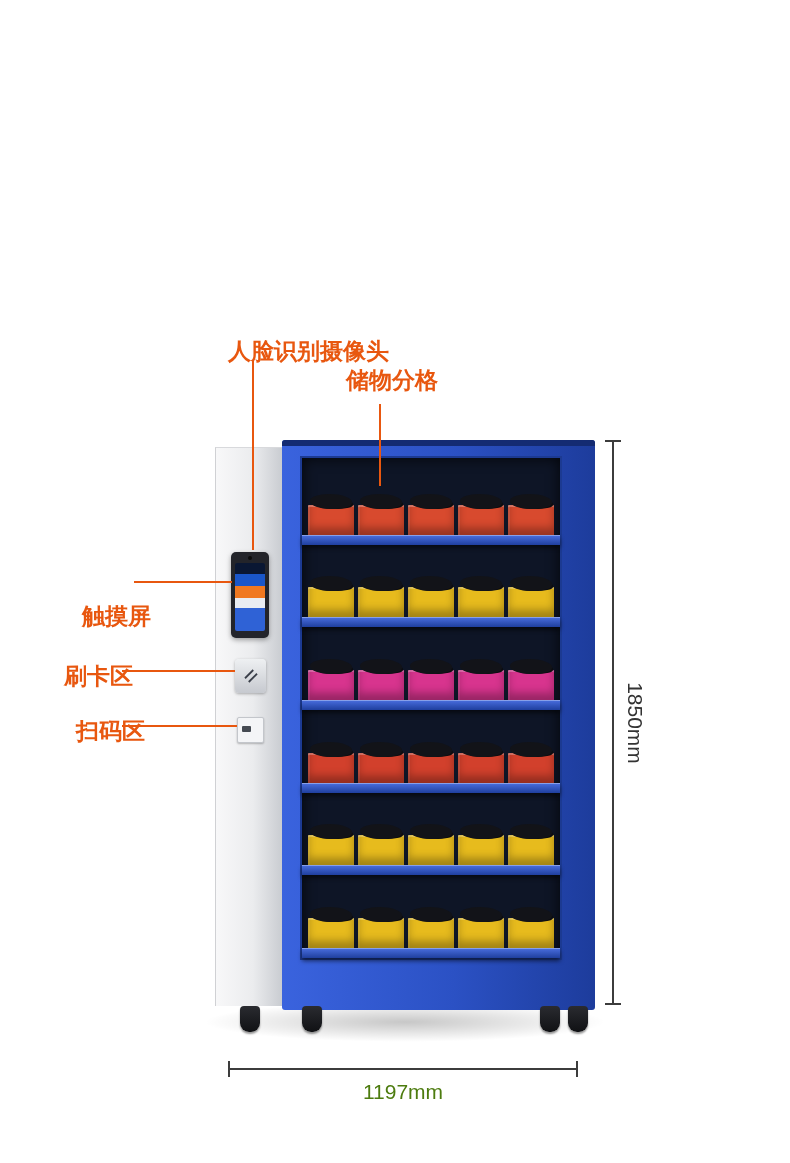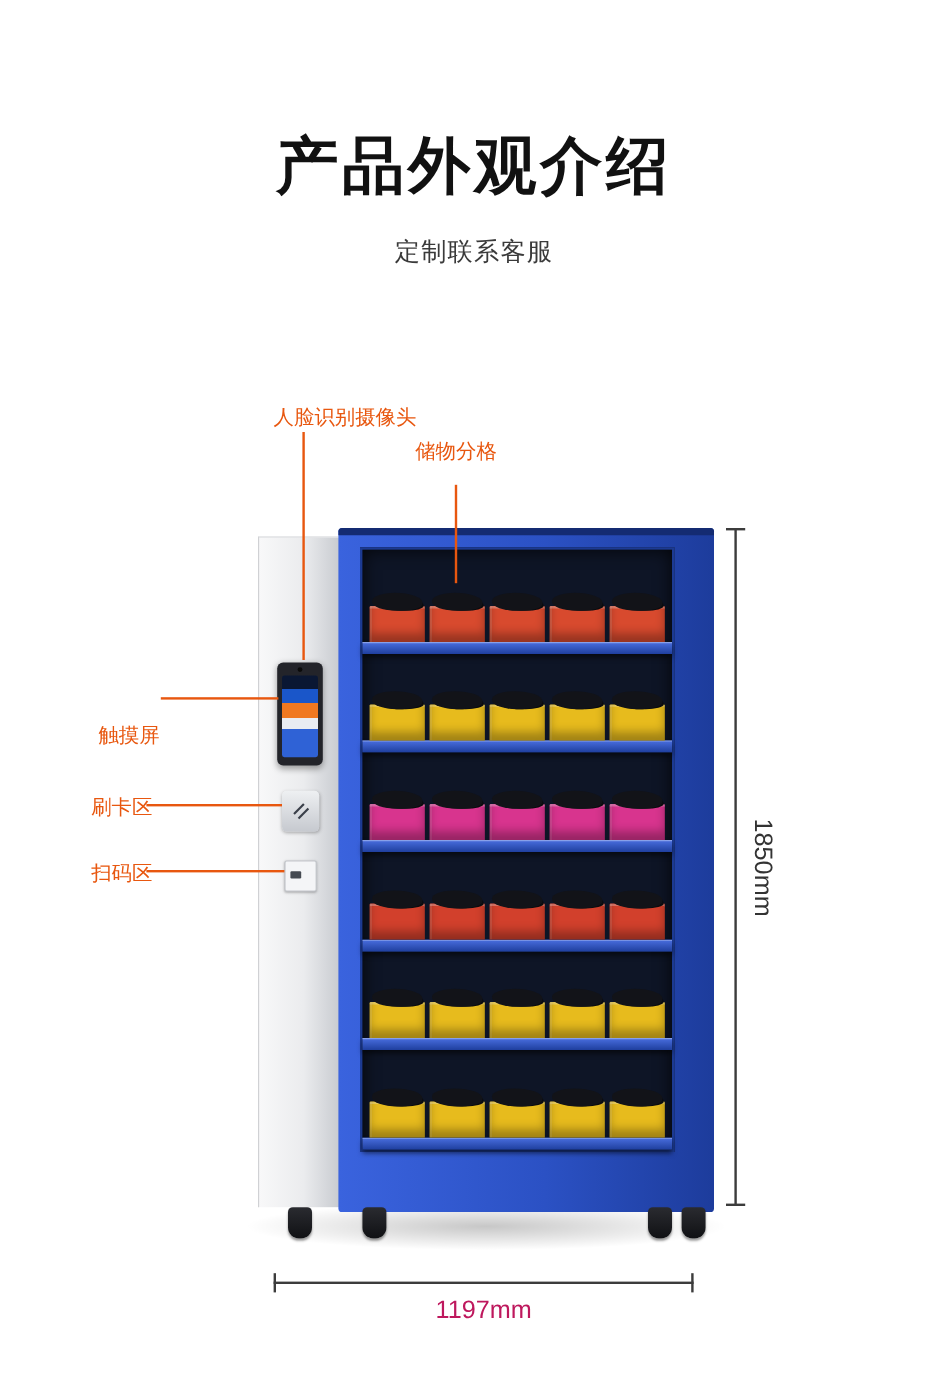--- a/index.html
+++ b/index.html
@@ -81,25 +81,25 @@
     background:#f4f5f7;border:1px solid #c3c6cb;box-shadow:0 1px 2px rgba(0,0,0,.25);
   }
   .scan-dot{position:absolute;left:4px;top:8px;width:9px;height:6px;background:#454a52;border-radius:1px;}
   .caster{
     position:absolute;top:1006px;width:20px;height:26px;
     background:linear-gradient(#2a2b30,#101114);border-radius:4px 4px 9px 9px;
     box-shadow:0 2px 2px rgba(0,0,0,.4);
   }
   .c1{left:240px;} .c2{left:302px;} .c3{left:540px;} .c4{left:568px;}
   
-  .callout{position:absolute;color:var(--accent);font-size:17px;font-weight:normal;white-space:nowrap;}
+  .callout{position:absolute;color:var(--accent);font-size:23px;font-weight:bold;white-space:nowrap;}
   .co-camera{left:228px;top:336px;}
   .co-storage{left:346px;top:365px;}
   .co-touch{left:82px;top:572px;margin-top:29px;}
-  .co-card{left:76px;top:661px;}
+  .co-card{left:64px;top:661px;}
   .co-scan{left:76px;top:716px;}
   .leader{position:absolute;background:var(--accent);}
   .ld-camera{left:252px;top:360px;width:2px;height:190px;}
   .ld-storage{left:379px;top:404px;width:2px;height:82px;}
   .ld-touch{left:134px;top:581px;width:98px;height:2px;}
   .ld-card{left:122px;top:670px;width:113px;height:2px;}
   .ld-scan{left:122px;top:725px;width:115px;height:2px;}
   
   .dim{position:absolute;background:var(--dim);}
   .dim-v{left:612px;top:441px;width:2px;height:564px;}
@@ -109,30 +109,28 @@
   .dim-v-labelwrap{
     position:absolute;left:616px;top:440px;width:38px;height:566px;
     display:flex;align-items:center;justify-content:center;
   }
   .dim-v-labelwrap span{transform:rotate(90deg);font-size:21px;color:#333;white-space:nowrap;}
   .dim-h{left:228px;top:1068px;width:350px;height:2px;}
   .cap-left{left:228px;top:1061px;width:2px;height:16px;}
   .cap-right{left:576px;top:1061px;width:2px;height:16px;}
   .dim-h-label{
     position:absolute;left:228px;top:1080px;width:350px;text-align:center;
-    font-size:21px;color:#be185d;
+    font-size:21px;color:#4d7c0f;
   }
 </style>
 </head>
 <body>
 
 <div class="page">
 
-  <h1 class="title">产品外观介绍</h1>
-  <p class="subtitle">定制联系客服</p>
 
   <div>
 
     <div class="floor-shadow"></div>
 
     <div class="side-panel"></div>
     <div class="cabinet-body"></div>
     <div class="top-edge"></div>
 
     <div class="window">

